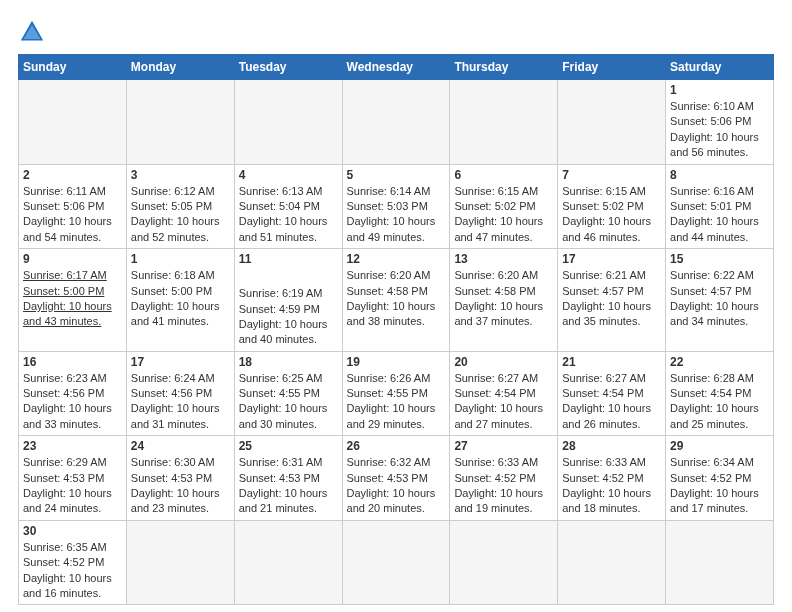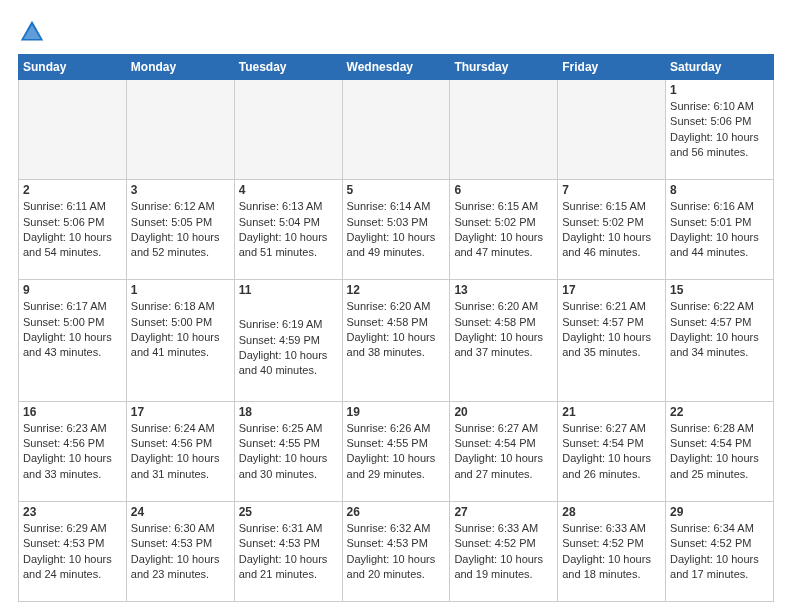--- a/index.html
+++ b/index.html
@@ -193,21 +193,21 @@
             <span class="day-number">8</span>
             <div class="day-info" style="white-space: pre-line;">Sunrise: 6:16 AM
 Sunset: 5:01 PM
 Daylight: 10 hours
 and 44 minutes.</div>
           </td>
         </tr>
         <tr>
           <td>
             <span class="day-number">9</span>
-            <div class="day-info" style="white-space: pre-line;">Sunrise: 6:17 AM
+            <div class="day-info" style="white-space: pre-line; text-decoration: underline;">Sunrise: 6:17 AM
 Sunset: 5:00 PM
 Daylight: 10 hours
 and 43 minutes.</div>
           </td>
           <td>
             <span class="day-number">1</span>
             <div class="day-info" style="white-space: pre-line;">Sunrise: 6:18 AM
 Sunset: 5:00 PM
 Daylight: 10 hours
 and 41 minutes.</div>
@@ -342,16 +342,31 @@
 Daylight: 10 hours
 and 18 minutes.</div>
           </td>
           <td>
             <span class="day-number">29</span>
             <div class="day-info" style="white-space: pre-line;">Sunrise: 6:34 AM
 Sunset: 4:52 PM
 Daylight: 10 hours
 and 17 minutes.</div>
           </td>
+        </tr>
+        <tr class="last-row">
+          <td>
+            <span class="day-number">30</span>
+            <div class="day-info" style="white-space: pre-line;">Sunrise: 6:35 AM
+Sunset: 4:52 PM
+Daylight: 10 hours
+and 16 minutes.</div>
+          </td>
+          <td class="empty"></td>
+          <td class="empty"></td>
+          <td class="empty"></td>
+          <td class="empty"></td>
+          <td class="empty"></td>
+          <td class="empty"></td>
         </tr>
       </tbody>
   </table>
 </div>
 
 </body></html>

